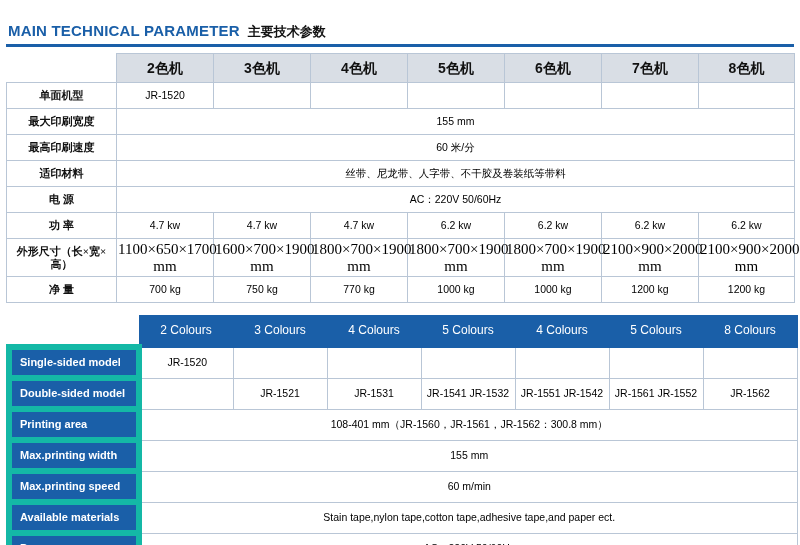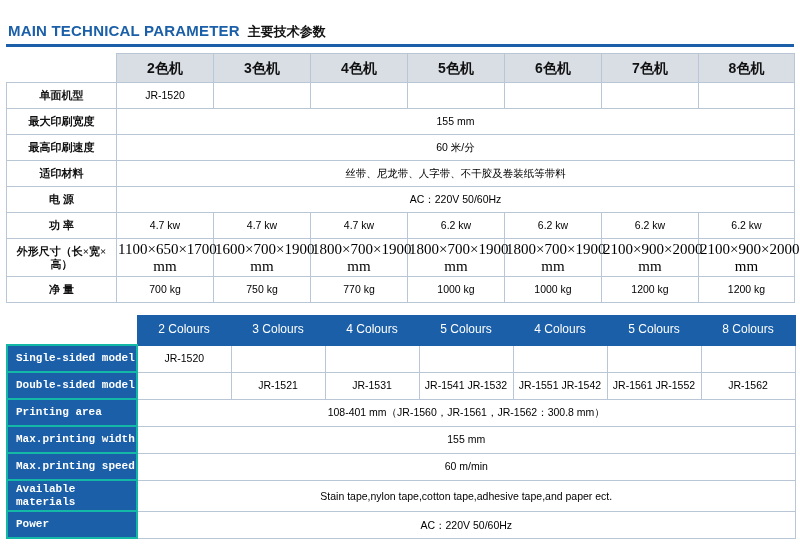--- a/index.html
+++ b/index.html
@@ -101,22 +101,21 @@
     border-top: 1px solid #ffffff;
     border-bottom: 1px solid #1a5fa8;
   }
   .t2 .rowlabel {
     background: #1a5fa8;
     color: #ffffff;
     font-weight: bold;
     font-size: 11px;
     text-align: left;
     padding-left: 8px;
-    border: 2px solid #14b8a6;
-    font-family: Liberation Mono, monospace;
+    border: 6px solid #14b8a6;
   }
   .t2 td {
     height: 21px;
   }
 </style>
 </head>
 <body>
 
 <div class="page">
 

